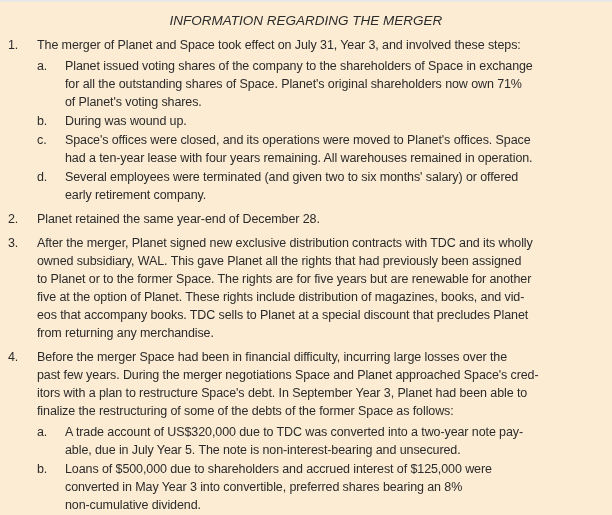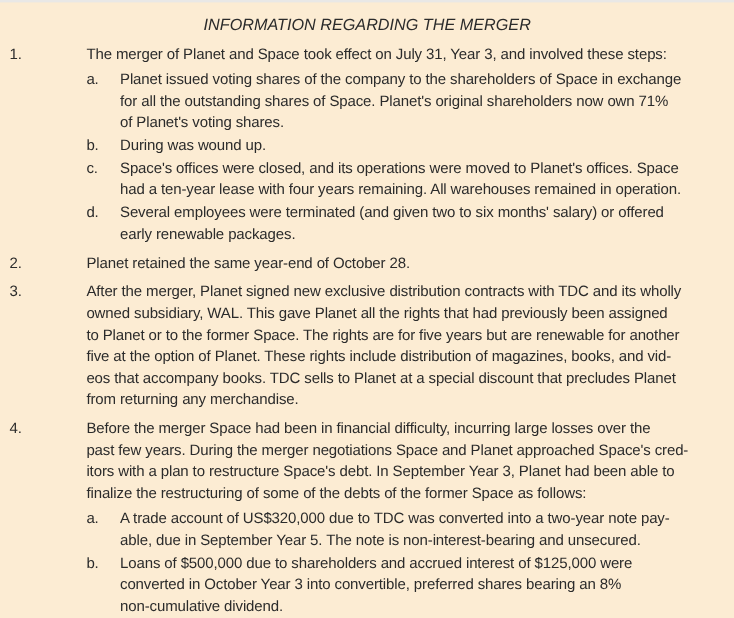--- a/index.html
+++ b/index.html
@@ -37,21 +37,20 @@
     margin-top: 6px;
     align-items: flex-start;
   }
   .item-marker {
     width: 29px;
     flex: 0 0 29px;
   }
   .item-body {
     flex: 1 1 auto;
     min-width: 0;
-    margin-left: 35px;
   }
   .item-text {
     white-space: pre-line;
   }
   .subitems {
     margin-top: 3px;
   }
   .subitem {
     display: flex;
     align-items: flex-start;
@@ -91,30 +90,30 @@
           <div class="sub-text">During was wound up.</div>
         </div>
         <div class="subitem">
           <div class="sub-marker">c.</div>
           <div class="sub-text">Space's offices were closed, and its operations were moved to Planet's offices. Space
 had a ten-year lease with four years remaining. All warehouses remained in operation.</div>
         </div>
         <div class="subitem">
           <div class="sub-marker">d.</div>
           <div class="sub-text">Several employees were terminated (and given two to six months' salary) or offered
-early renewable packages.</div>
+early retirement company.</div>
         </div>
       </div>
     </div>
   </div>
 
   <div class="item">
     <div class="item-marker">2.</div>
     <div class="item-body">
-      <div class="item-text">Planet retained the same year-end of October 28.</div>
+      <div class="item-text">Planet retained the same year-end of December 28.</div>
     </div>
   </div>
 
   <div class="item">
     <div class="item-marker">3.</div>
     <div class="item-body">
       <div class="item-text">After the merger, Planet signed new exclusive distribution contracts with TDC and its wholly
 owned subsidiary, WAL. This gave Planet all the rights that had previously been assigned
 to Planet or to the former Space. The rights are for five years but are renewable for another
 five at the option of Planet. These rights include distribution of magazines, books, and vid-
@@ -127,25 +126,25 @@
     <div class="item-marker">4.</div>
     <div class="item-body">
       <div class="item-text">Before the merger Space had been in financial difficulty, incurring large losses over the
 past few years. During the merger negotiations Space and Planet approached Space's cred-
 itors with a plan to restructure Space's debt. In September Year 3, Planet had been able to
 finalize the restructuring of some of the debts of the former Space as follows:</div>
       <div class="subitems">
         <div class="subitem">
           <div class="sub-marker">a.</div>
           <div class="sub-text">A trade account of US$320,000 due to TDC was converted into a two-year note pay-
-able, due in September Year 5. The note is non-interest-bearing and unsecured.</div>
+able, due in July Year 5. The note is non-interest-bearing and unsecured.</div>
         </div>
         <div class="subitem">
           <div class="sub-marker">b.</div>
           <div class="sub-text">Loans of $500,000 due to shareholders and accrued interest of $125,000 were
-converted in October Year 3 into convertible, preferred shares bearing an 8%
+converted in May Year 3 into convertible, preferred shares bearing an 8%
 non-cumulative dividend.</div>
         </div>
       </div>
     </div>
   </div>
 
 </div>
 
 </body></html>

